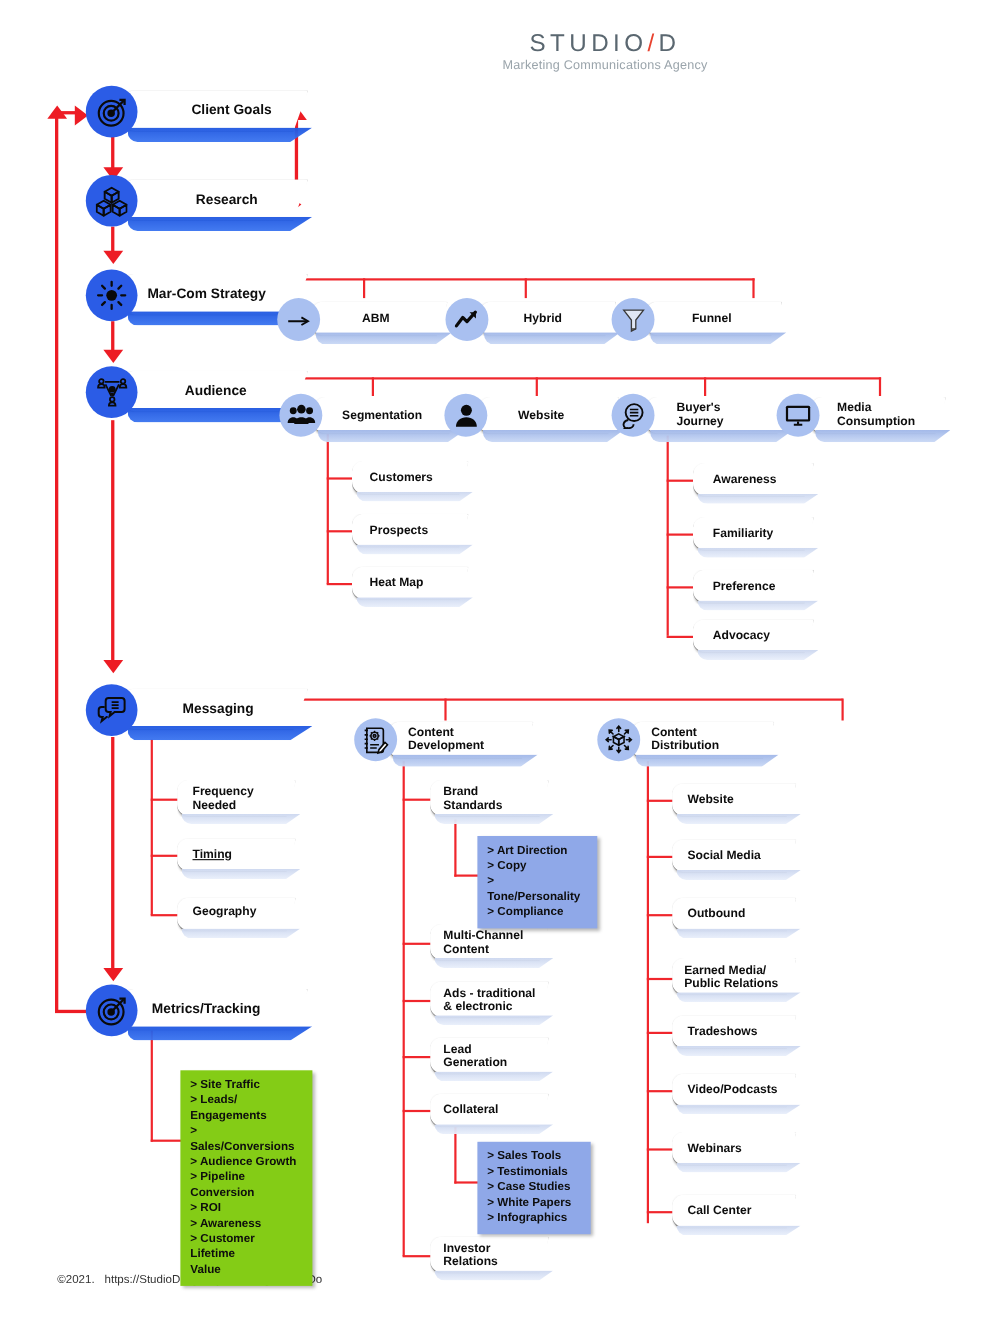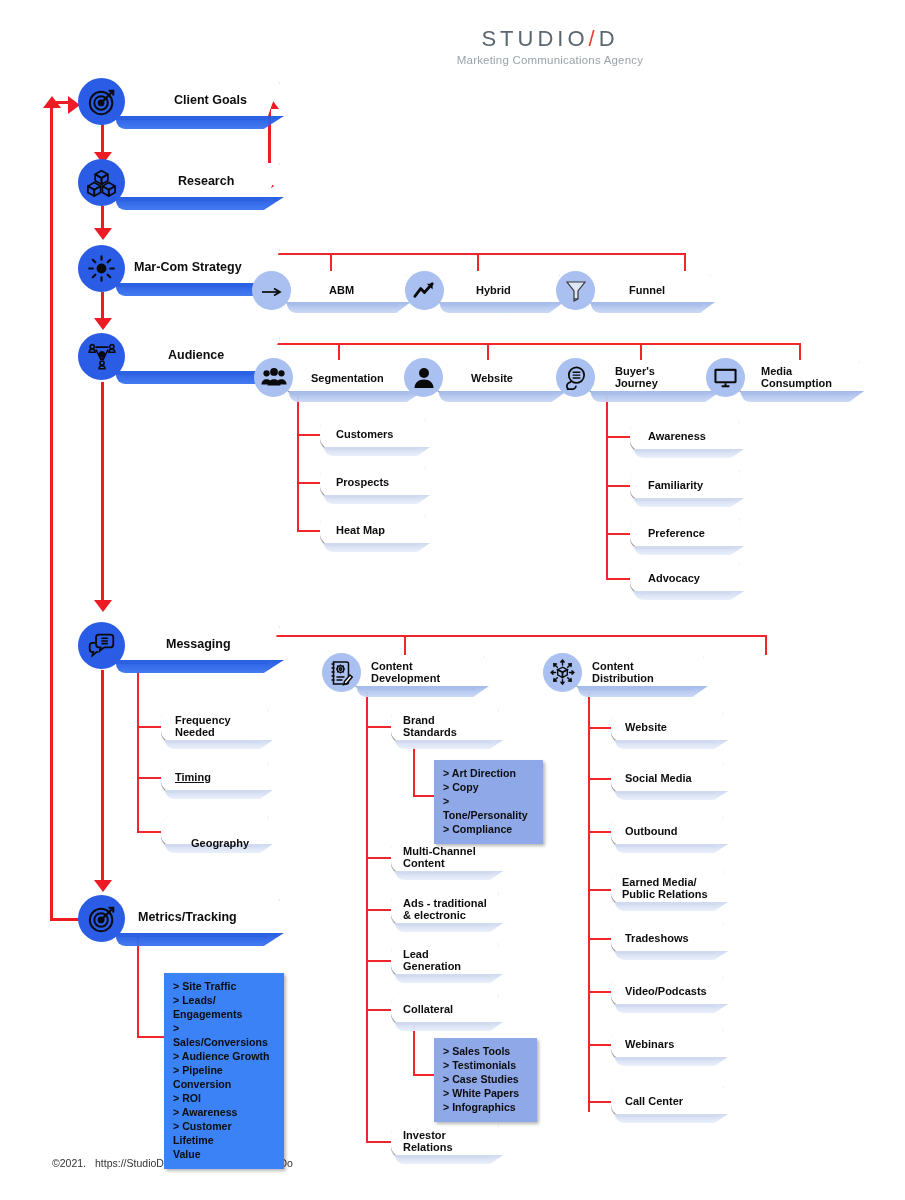--- a/index.html
+++ b/index.html
@@ -65,21 +65,21 @@
   .leaf{position:absolute;z-index:4;}
   .leaf .card-label{font-size:11px;}
   .leaf .card-shadow{background:linear-gradient(180deg,#ccd7ef,#e9effb);height:9px;bottom:-6px;}
 
   
   .listbox{position:absolute;z-index:4;box-shadow:2px 2px 3px rgba(0,0,0,.28);}
   .listbox .lb-items{padding:7px 9px 7px 9px;font-size:10.6px;font-weight:bold;
     color:#0d0d0d;line-height:1.32;}
   .listbox .lb-item{white-space:pre-line;}
   .listbox.pale{background:#8FA8E8;}
-  .listbox.bright{background:#3b82f6;}
+  .listbox.bright{background:#84cc16;}
 
   .footer{position:absolute;left:52px;top:1157px;font-size:10.5px;color:#333;}
   .footer .cw{margin-right:9px;}
 
   svg{display:block;}
 </style>
 </head>
 <body>
 
 <div class="canvas">
@@ -550,21 +550,21 @@
     <div class="card-inner">
         <div class="card-face"></div>
       <div class="card-shadow"></div>
       <div class="card-label" style="left:14px;top:9px;text-decoration:underline;">Timing</div>
       </div>
   </div>
   <div class="leaf" style="left:161px;top:816px;width:108px;height:31px;">
     <div class="card-inner">
         <div class="card-face"></div>
       <div class="card-shadow"></div>
-      <div class="card-label" style="left:14px;top:21px;margin-left:16px;">Geography</div>
+      <div class="card-label" style="left:14px;top:7px;">Geography</div>
       </div>
   </div>
 
   <div class="leaf" style="left:391px;top:709px;width:108px;height:34px;">
     <div class="card-inner">
         <div class="card-face"></div>
       <div class="card-shadow"></div>
       <div class="card-label" style="left:12px;top:5px;white-space:pre-line;">Brand
 Standards</div>
       </div>

